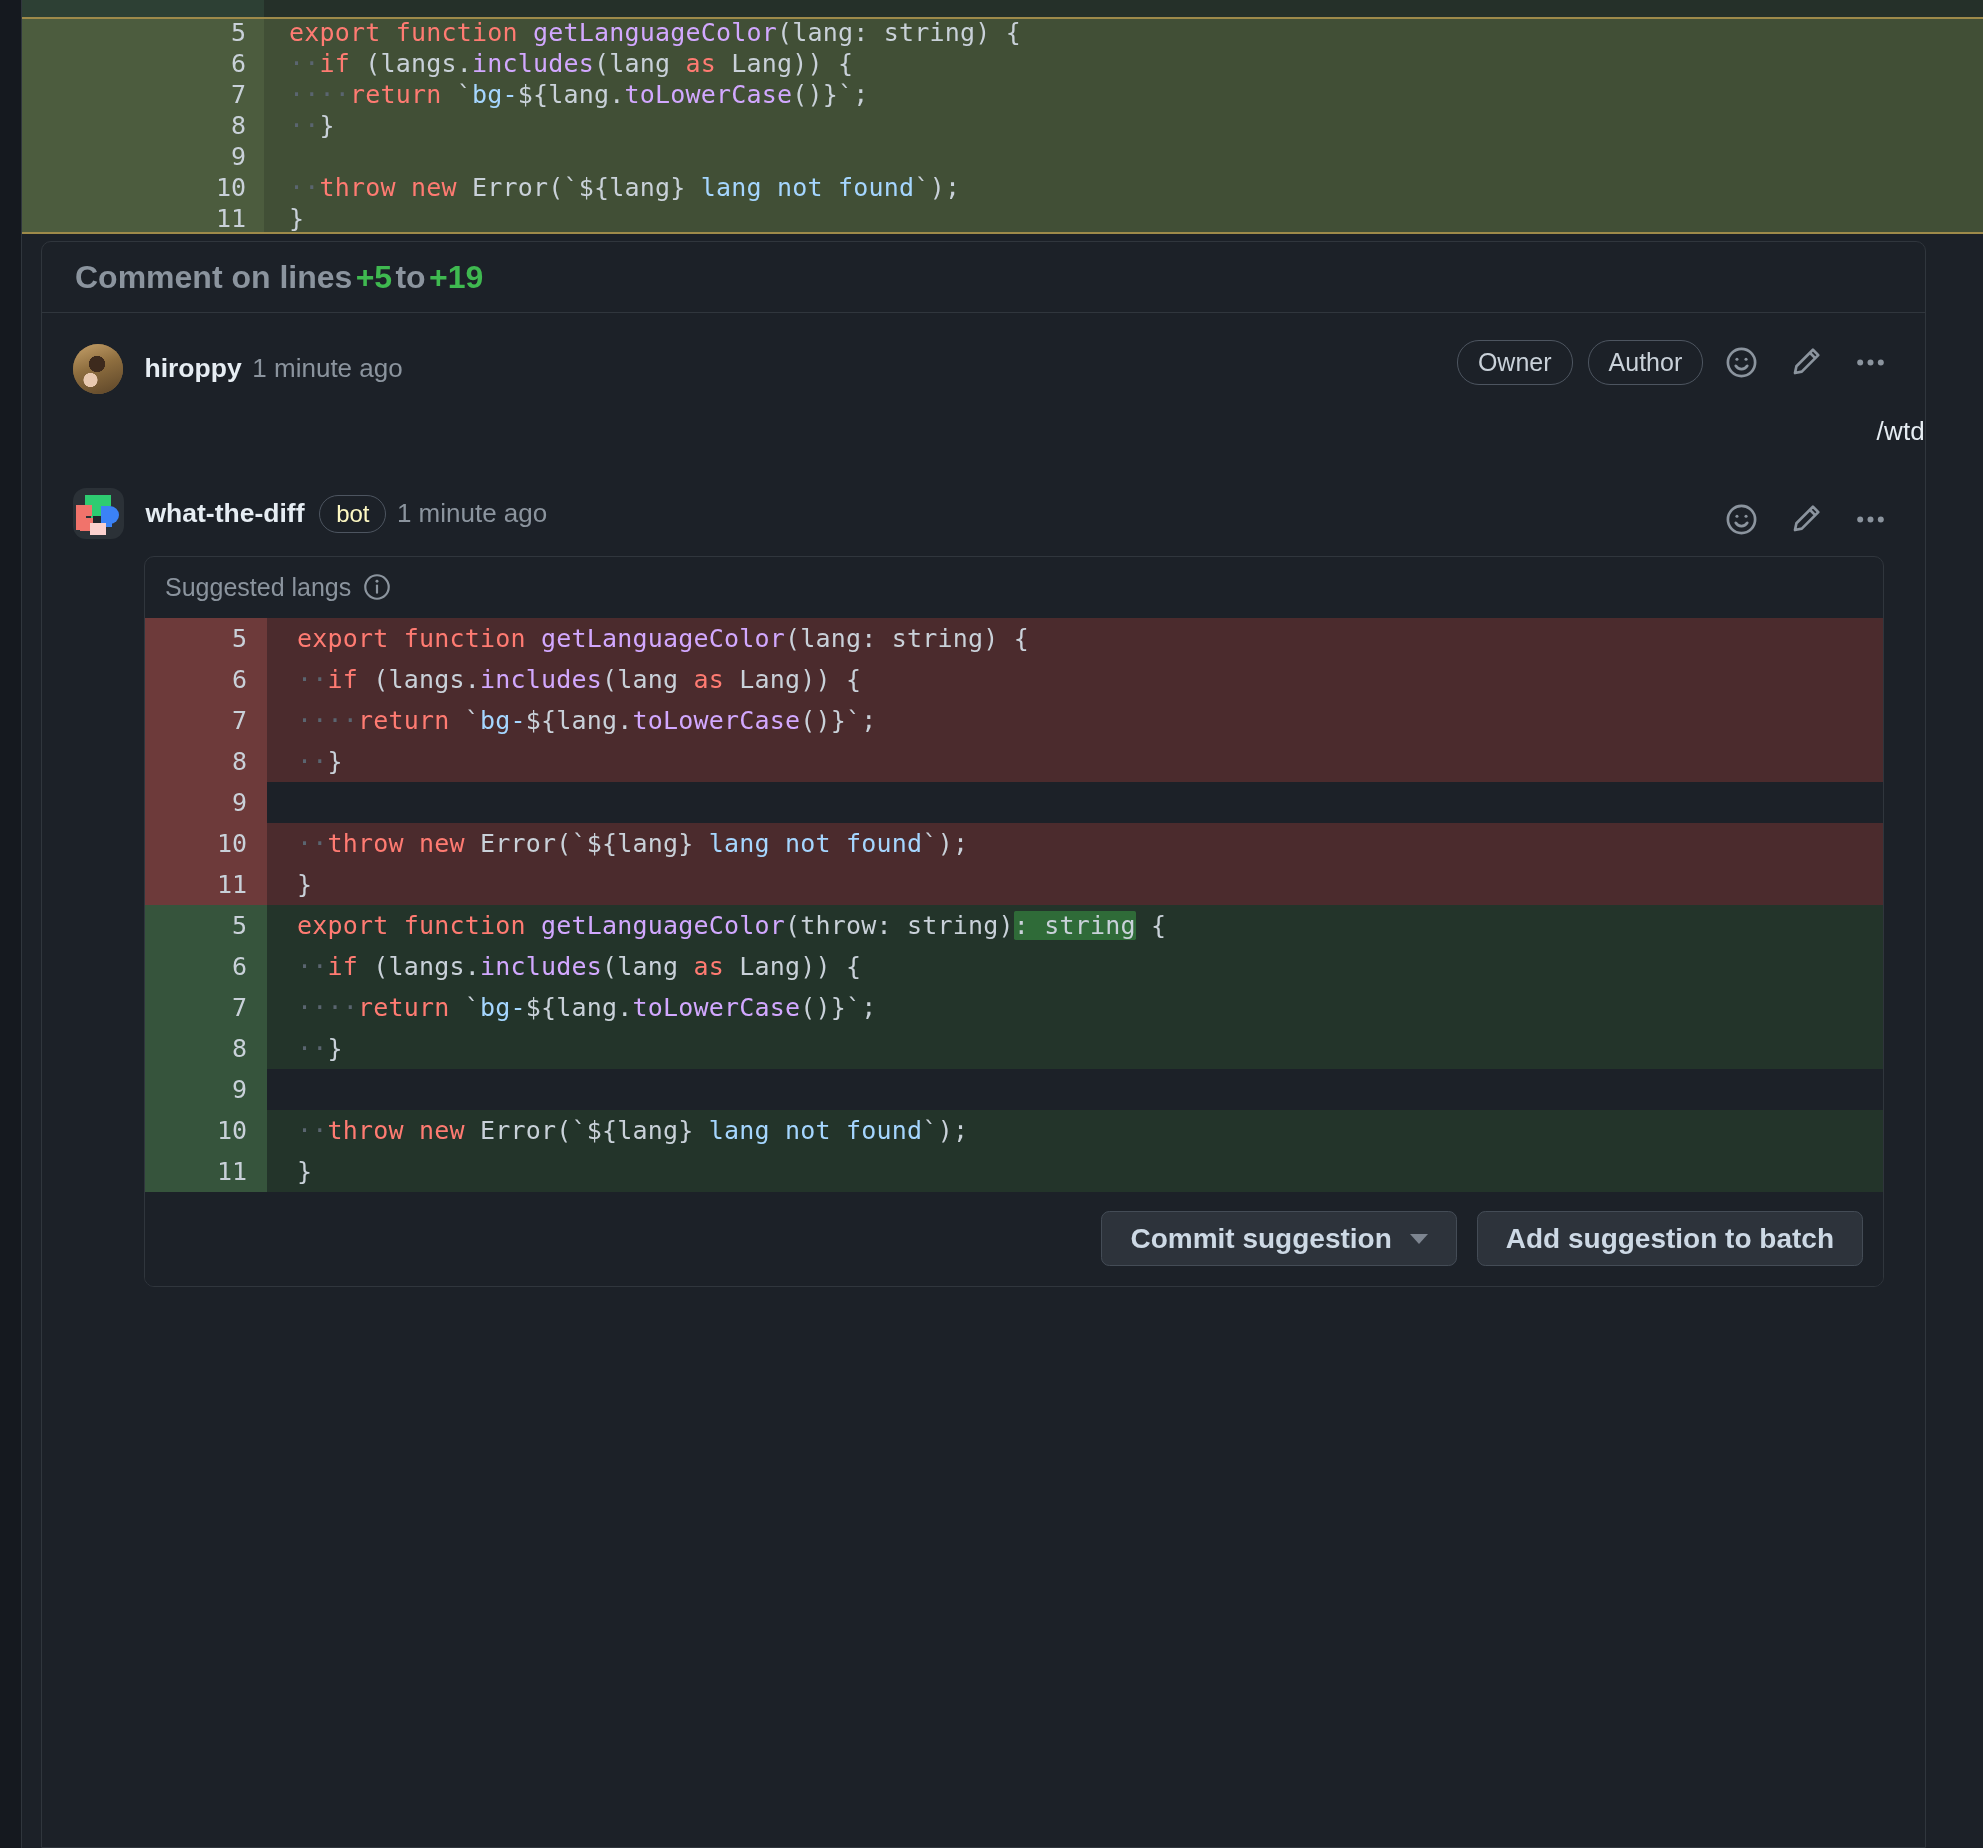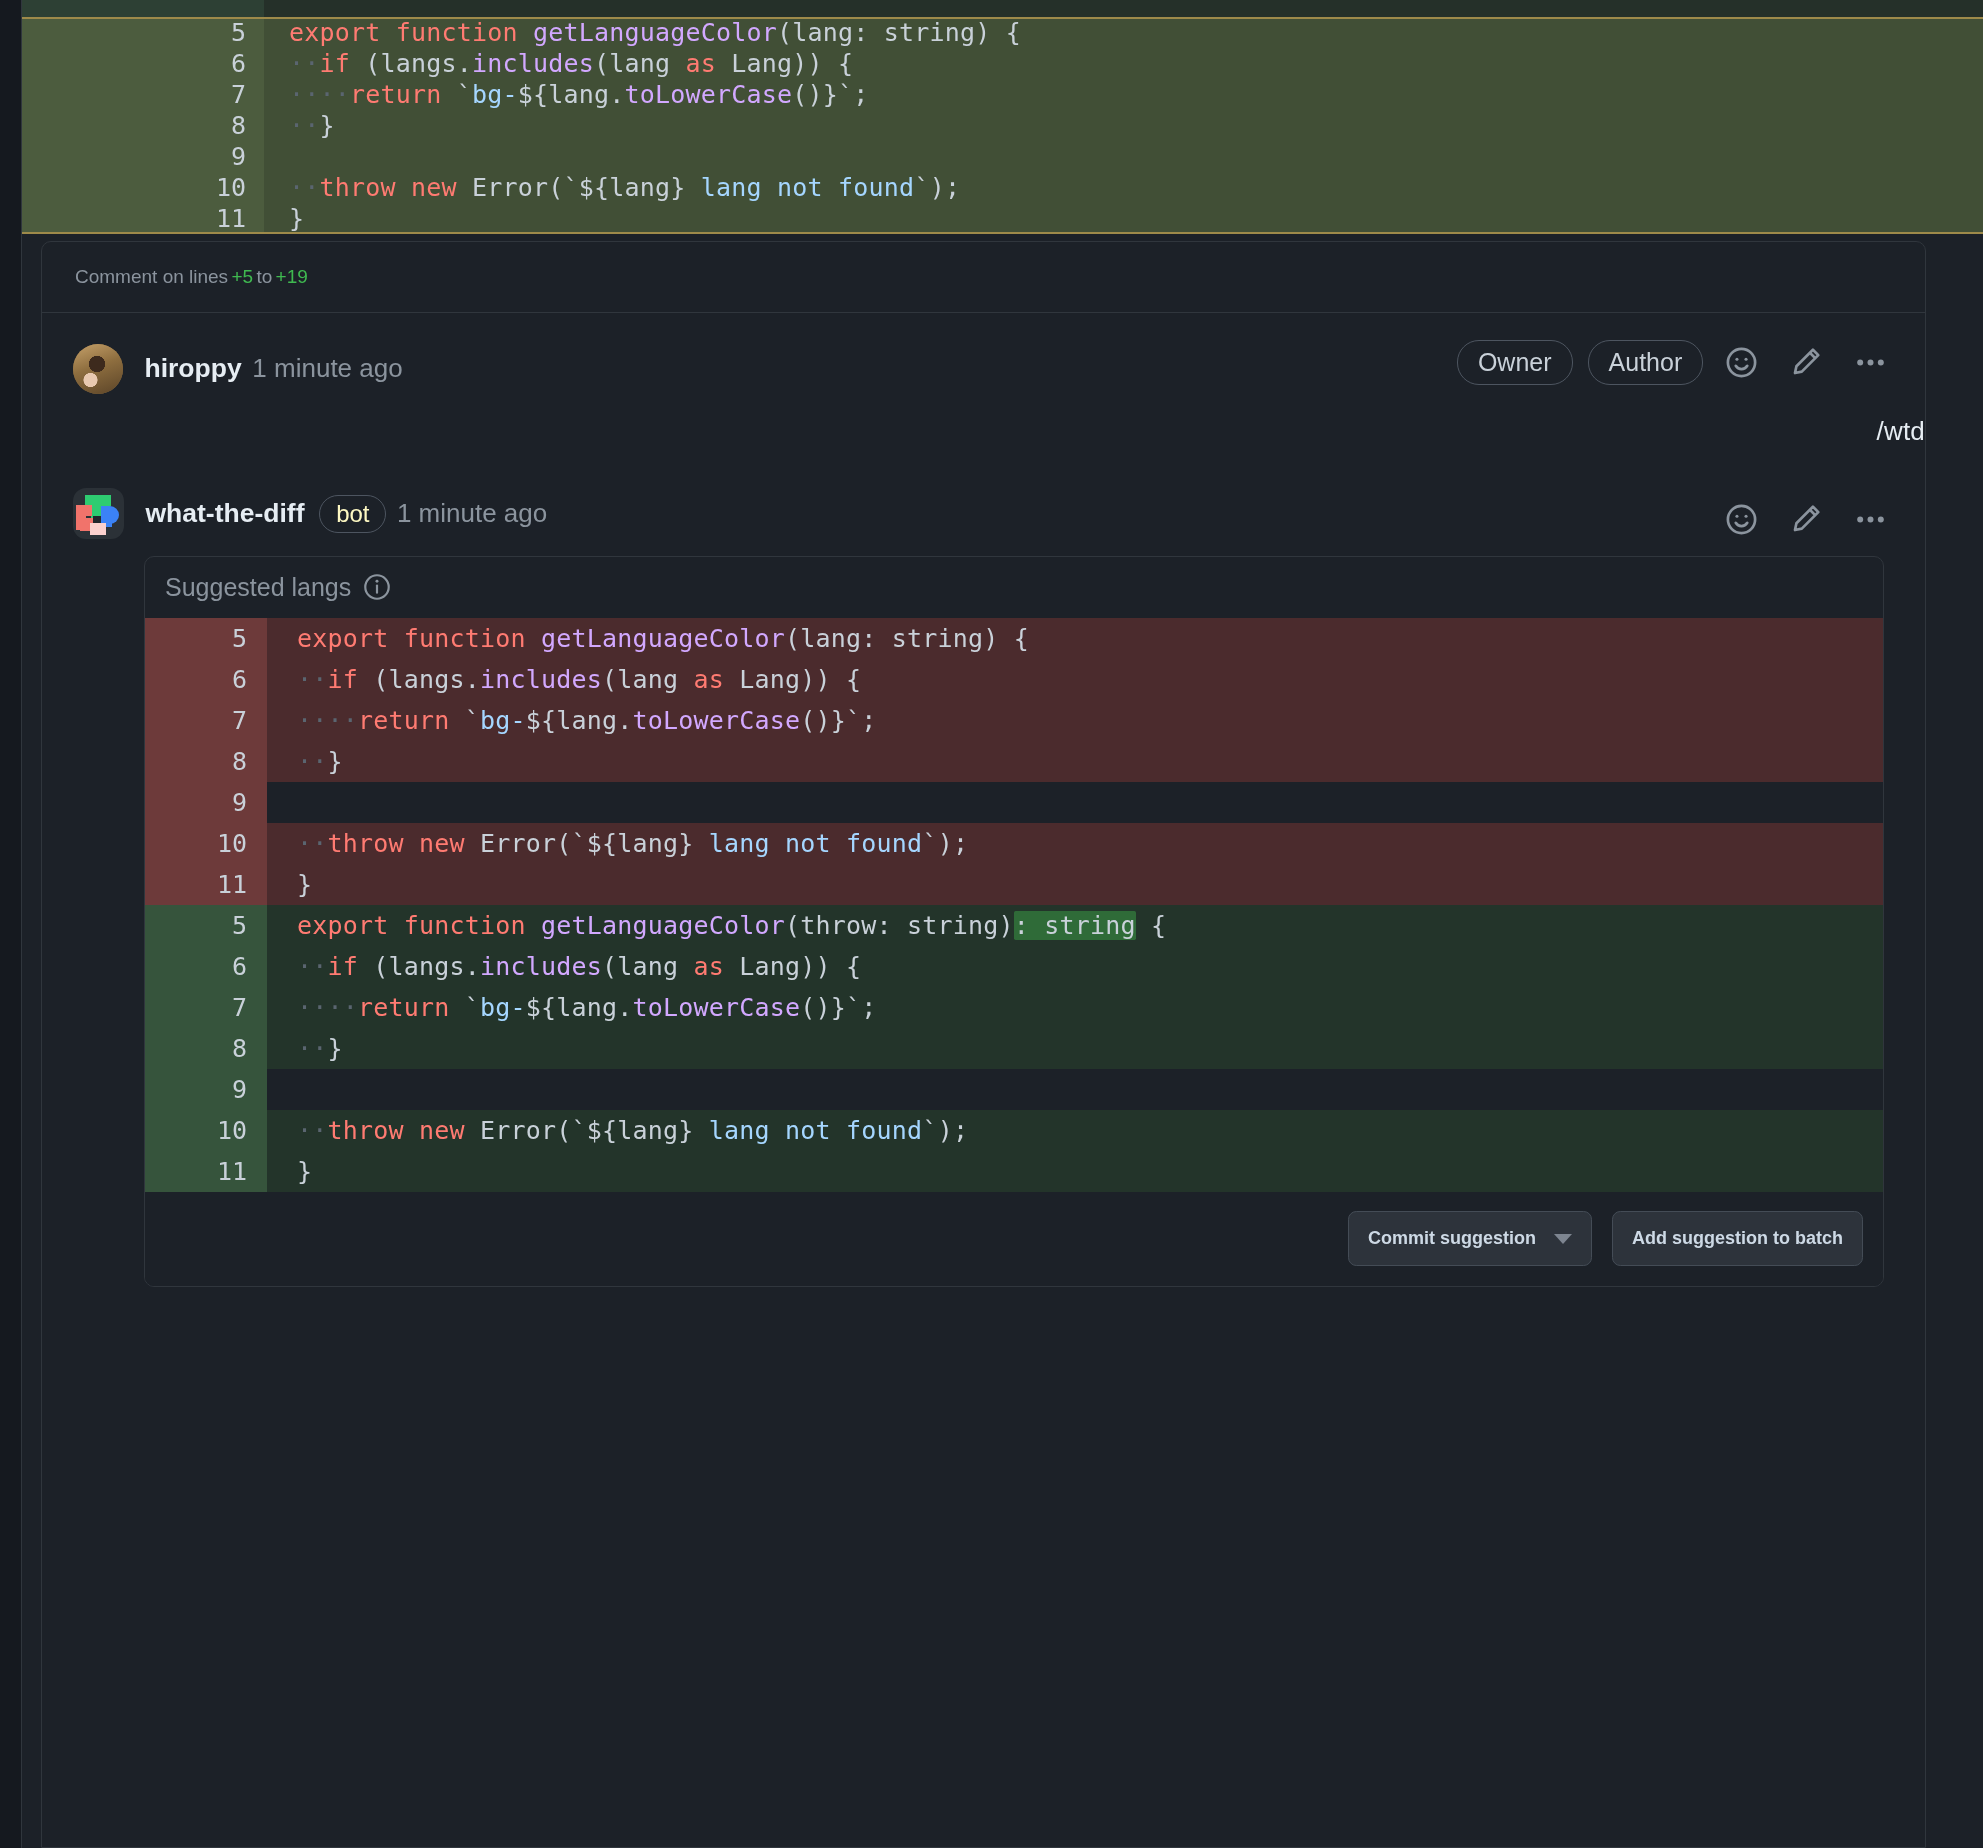--- a/index.html
+++ b/index.html
@@ -99,22 +99,23 @@
     border: 1.7px solid #30363d;
     border-radius: 10px 10px 0 0;
     overflow: hidden;
   }
   .comment-on-lines {
     height: 71px;
     display: flex;
     align-items: center;
     padding-left: 33px;
     border-bottom: 1.7px solid #30363d;
-    font-size: 19px;
+    font-size: 32px;
     color: #8b949e;
+    font-weight: bold;
   }
   .comment-on-lines .num { color: #3fb950; margin: 0 3.3px; }
   .comment-on-lines .lbl { color: #8b949e; }
 
   
   .comment-body { padding: 0; }
   .comment-head {
     display: flex;
     align-items: center;
     padding: 30px 0 0 31px;
@@ -268,26 +269,26 @@
     justify-content: flex-end;
     padding-right: 20px;
     gap: 20px;
     background: #1c2128;
   }
   .btn {
     height: 55px;
     display: inline-flex;
     align-items: center;
     justify-content: center;
-    padding: 0 19px;
+    padding: 0 28px;
     border: 1.7px solid #444c56;
     border-radius: 8.3px;
     background: #2d333b;
     color: #cdd9e5;
-    font-size: 18px;
+    font-size: 28px;
     font-weight: bold;
     gap: 18px;
   }
   .caret {
     width: 0; height: 0;
     border-left: 9px solid transparent;
     border-right: 9px solid transparent;
     border-top: 10px solid #7d8590;
   }
 </style>

